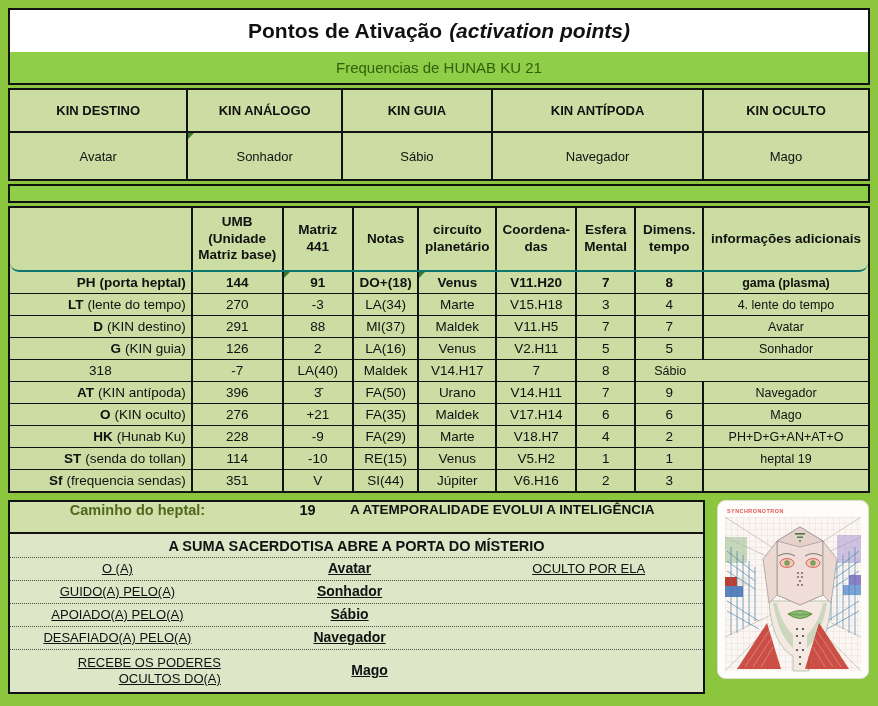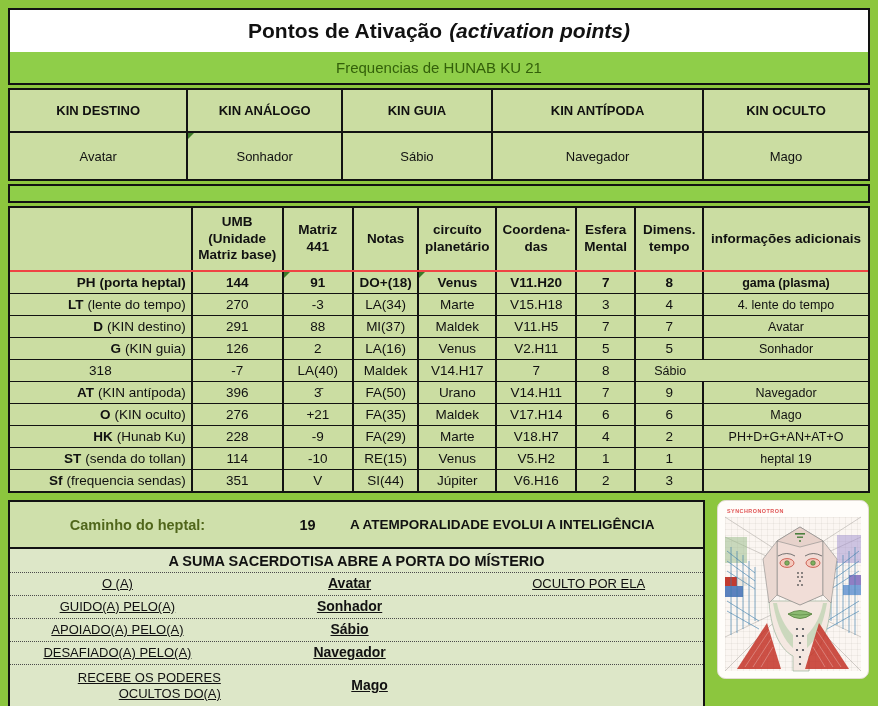--- a/index.html
+++ b/index.html
@@ -33,37 +33,37 @@
 
   
   .sep-bar { height:19px; background:#8fce49; margin-bottom:3px; }
 
   
   .mt { --cols:21.3% 10.6% 8.2% 7.6% 9.1% 9.3% 6.9% 7.9% 19.1%; background:#cbdda2; }
   .mt-row { display:grid; grid-template-columns:var(--cols); }
   .mt-row > div { border-right:2px solid #121212; display:flex; align-items:center; justify-content:center;
                   text-align:center; position:relative; font-size:13.5px; }
   .mt-row > div:last-child { border-right:none; }
-  .mt-row.hdr { border-bottom:2px solid #ef4444; }
+  .mt-row.hdr { border-bottom:2px solid #0f766e;border-radius:9px; }
   .mt-row.hdr > div { min-height:62px; font-weight:bold; line-height:1.25; padding:2px; }
   .mt-row.data > div { height:21px; }
   .mt-row.data + .mt-row.data { border-top:1.5px solid #121212; }
   .mt-row.data .lbl { justify-content:flex-end; padding-right:5px; white-space:nowrap; }
   .mt-row.data .lbl .code { font-weight:bold; margin-right:4px; }
   .mt-row.bold-row > div, .mt-row.bold-row .lbl span { font-weight:bold; }
   .mt-row .info { font-size:12.5px; }
 
   .tri { position:absolute; top:0; left:0; width:0; height:0;
          border-top:6px solid #3c7a28; border-right:6px solid transparent; }
 
   
   .bottom { display:flex; margin-top:7px; align-items:flex-start; }
   .oracle-box { width:697px; background:#dde7c8; }
-  .heptal-row { background:#cfe0ab; height:47px; border-bottom:2px solid #121212;
-                display:flex; align-items:center; }
+  .heptal-row { background:#cfe0ab; height:32px; border-bottom:2px solid #121212;
+                display:flex; align-items:flex-start; }
   .heptal-label { width:255px; text-align:center; font-weight:bold; font-size:14.5px; color:#50661b; }
   .heptal-num { width:85px; text-align:center; font-weight:bold; font-size:14.5px; }
   .heptal-phrase { font-weight:bold; font-size:13.5px; }
 
   .or-title { height:23px; display:flex; align-items:center; justify-content:center;
               font-weight:bold; font-size:14.5px; }
   .or-row { display:grid; grid-template-columns:31% 36% 33%; border-top:1.2px dotted #4b4b4b; }
   .or-row > div { display:flex; align-items:center; justify-content:center; text-align:right;
                   min-height:22px; font-size:13px; line-height:1.25;text-decoration:underline; }
   .or-row .val { font-weight:bold; font-size:14px; }

